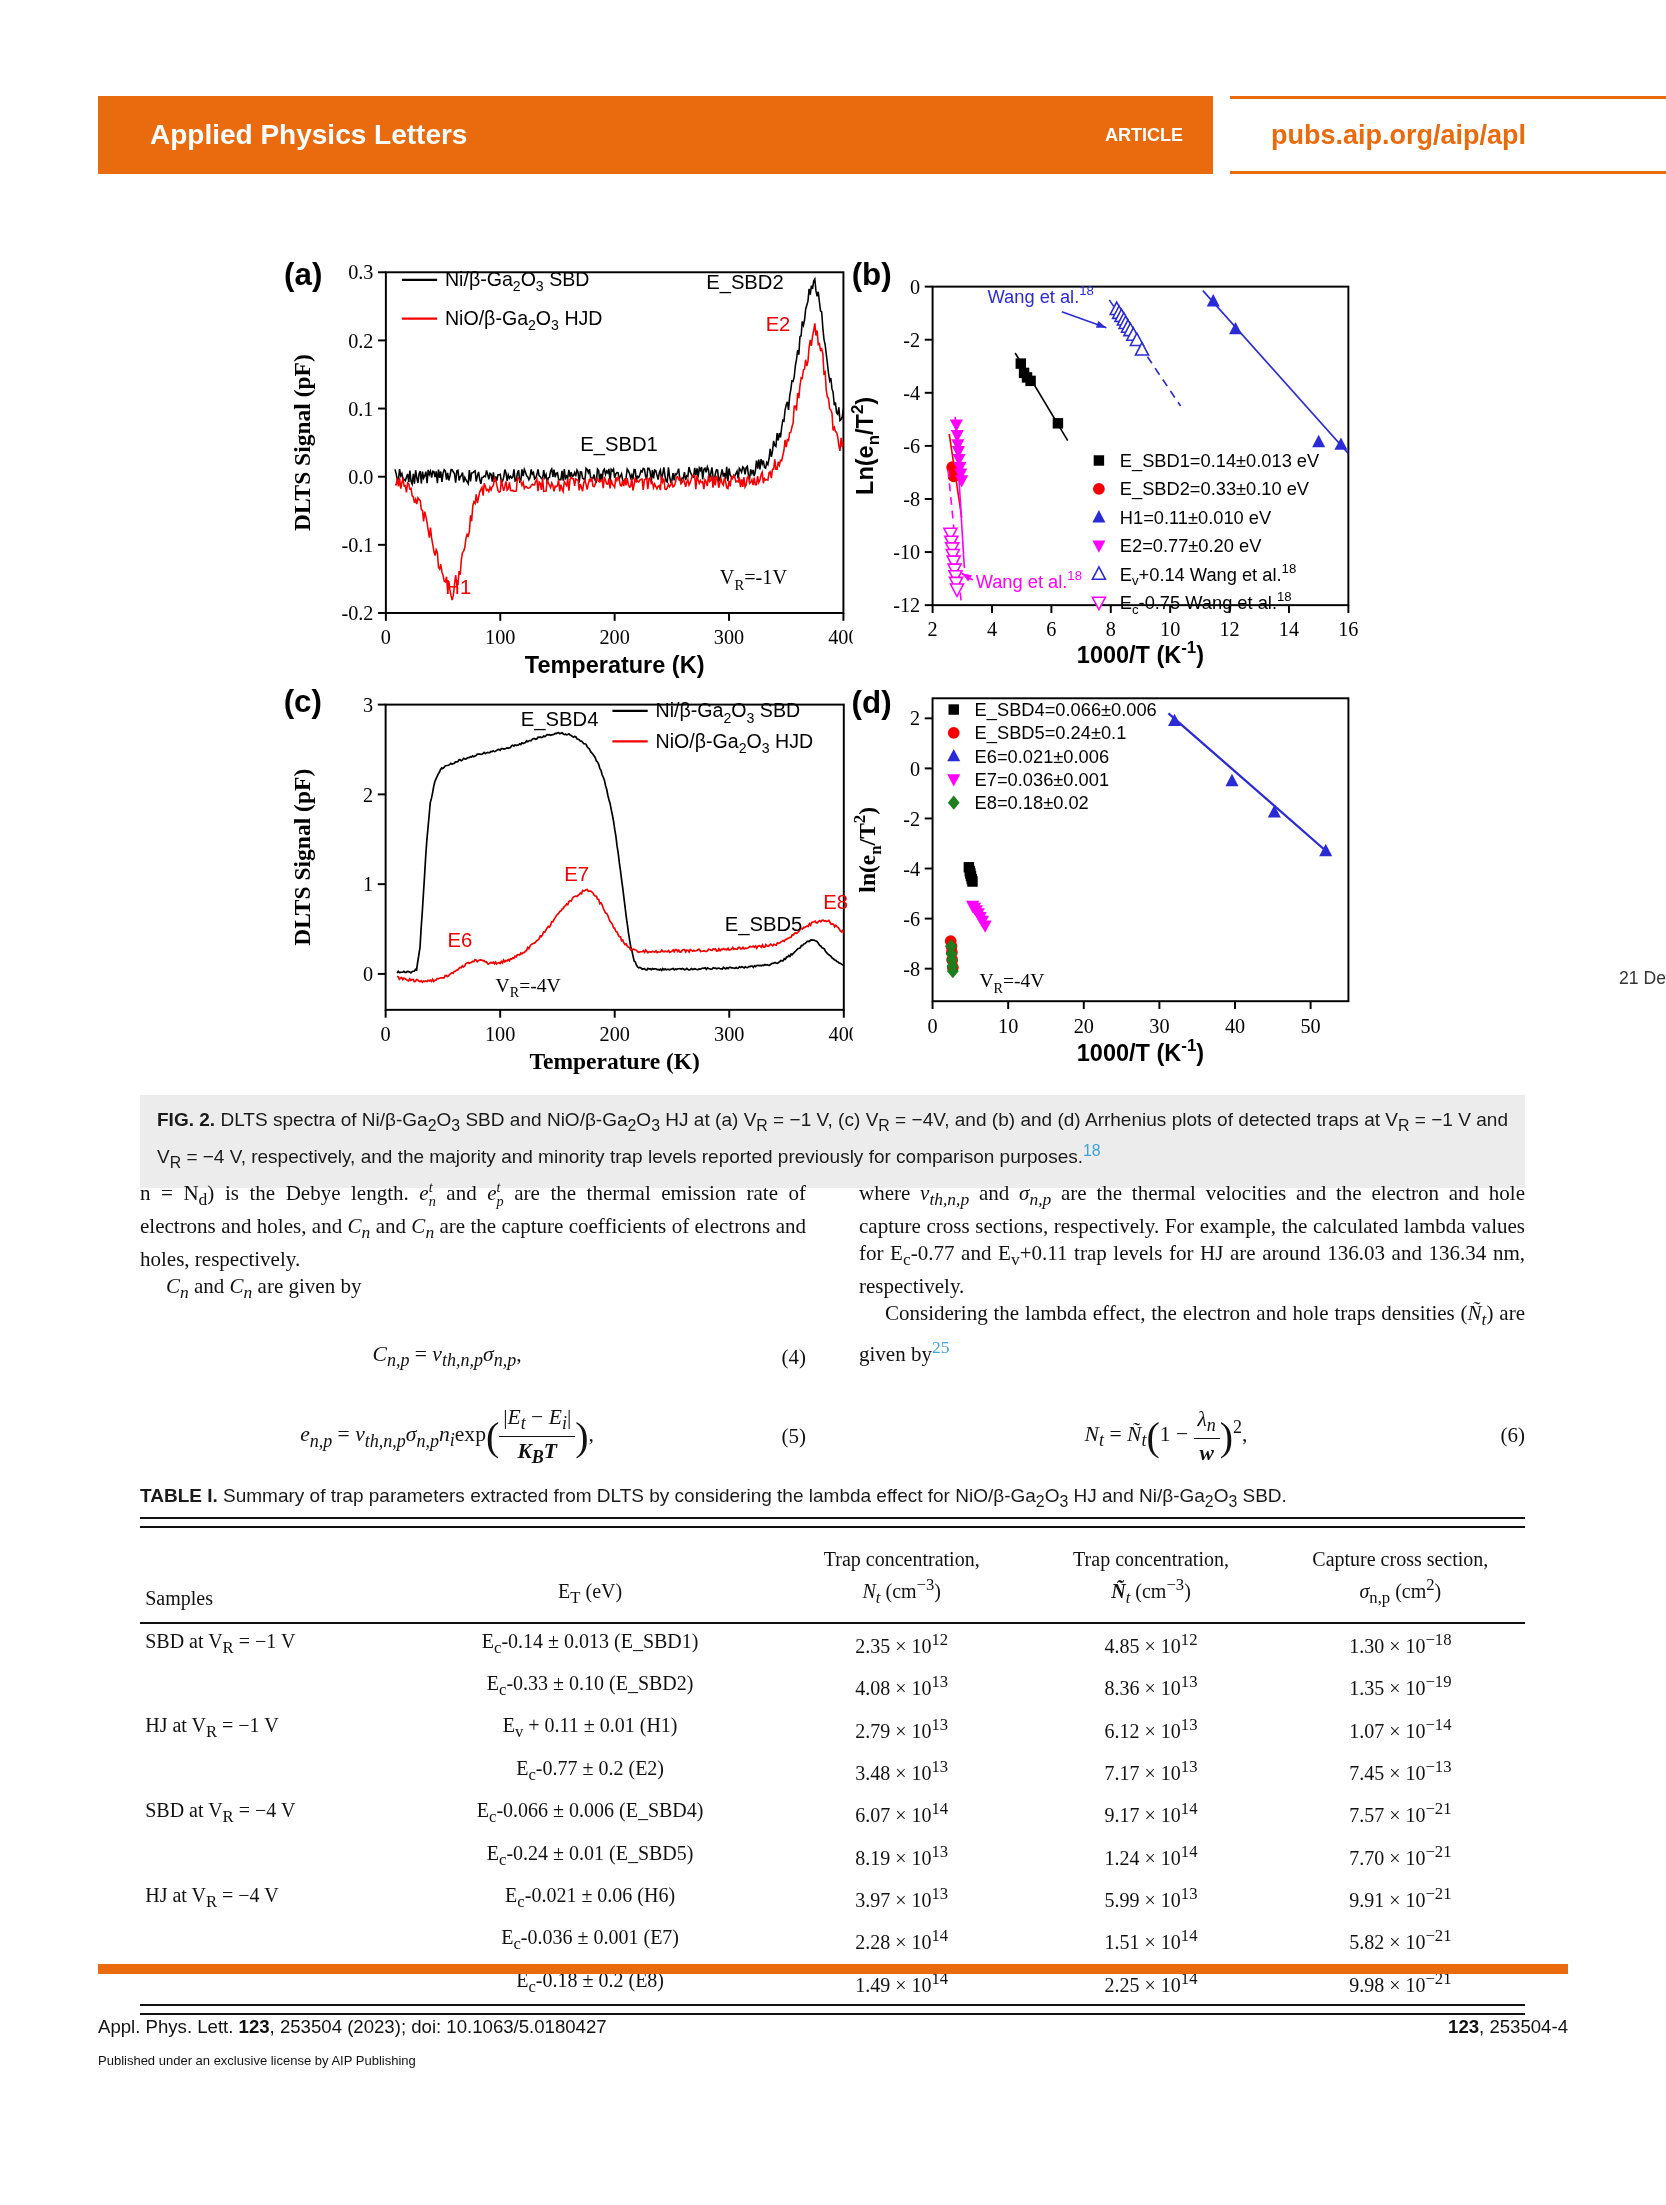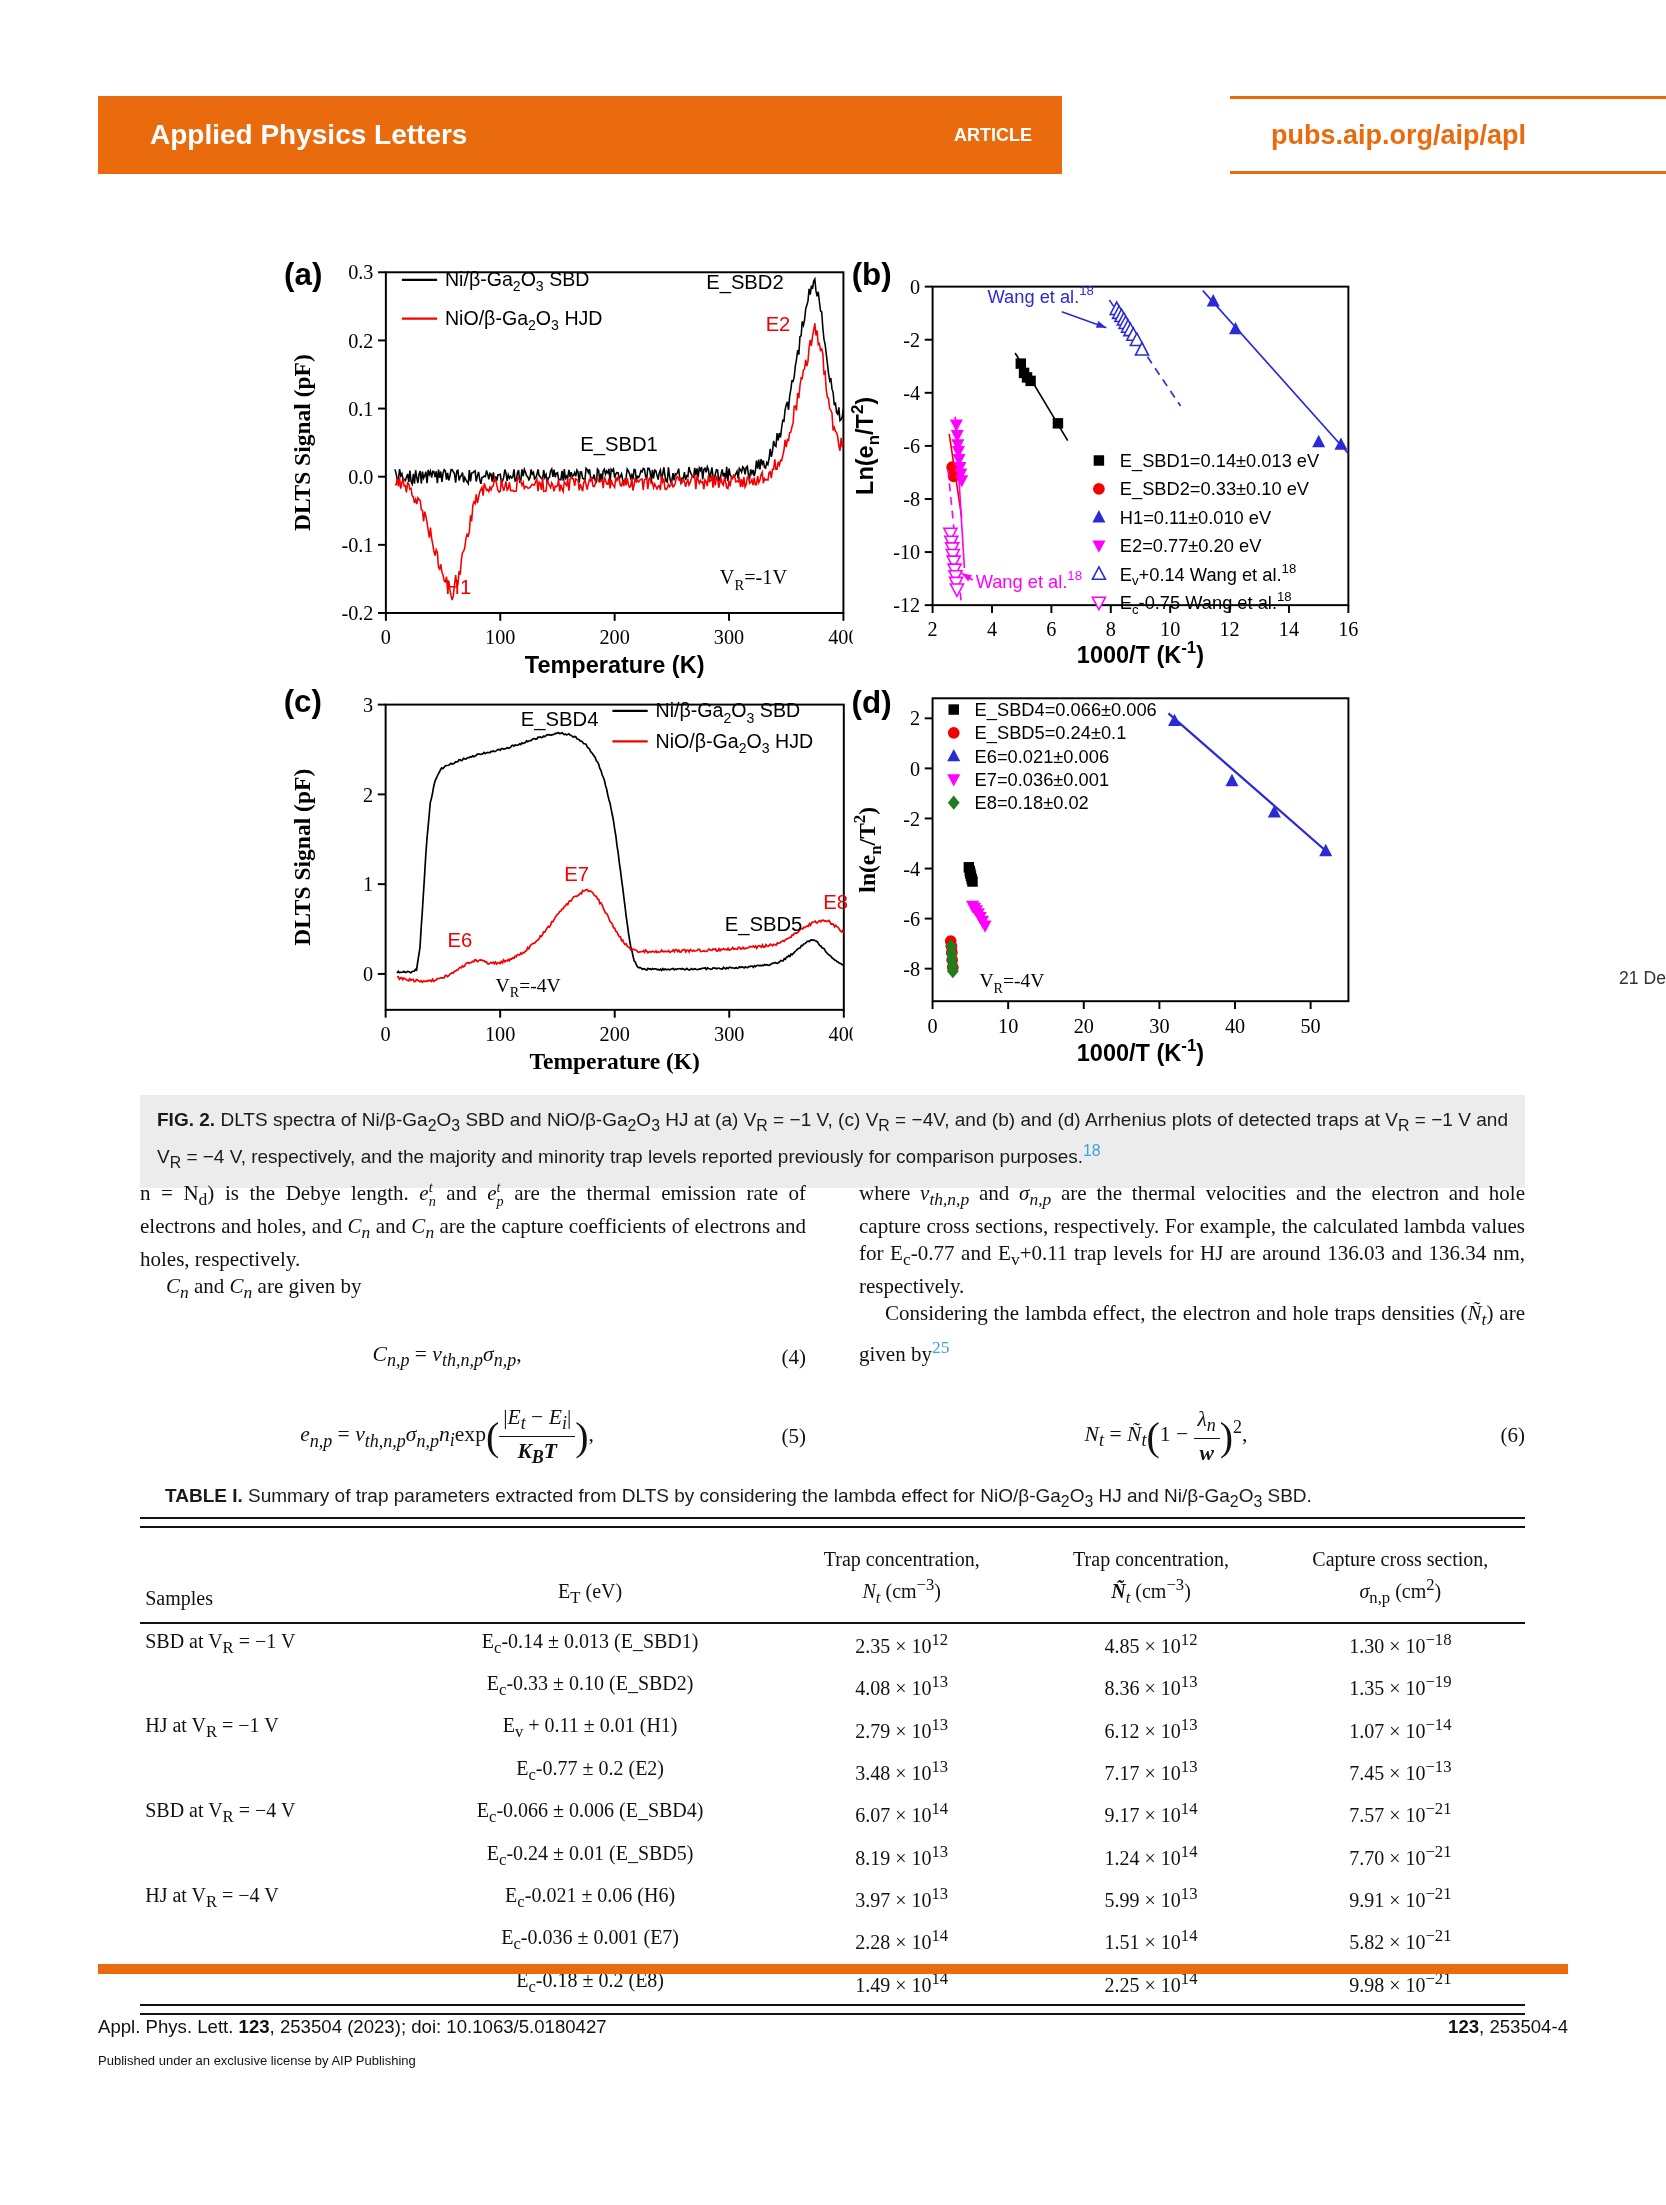--- a/index.html
+++ b/index.html
@@ -41,21 +41,21 @@
   
   .orule{background:#EA6A0E;}
   .foot{font-family:"Liberation Sans",sans-serif;font-size:18.6px;display:flex;justify-content:space-between;}
   .lic{font-family:Liberation Sans, sans-serif;font-size:13px;}
   .vdate{font-family:"Liberation Sans",sans-serif;font-size:17.6px;color:#333;transform:rotate(90deg);transform-origin:0 0;white-space:nowrap;}
   .chart{position:absolute;}
 </style>
 </head>
 <body>
 
-<div class="abs hdrbar" style="left:98px;top:96px;width:964px;height:78px;">
+<div class="abs hdrbar" style="left:98px;top:96px;width:1115px;height:78px;">
   <span class="jt">Applied Physics Letters</span>
   <span class="art">ARTICLE</span>
 </div>
 <div class="abs sitebox" style="left:1230px;top:96px;width:448px;height:78px;">
   <span class="url">pubs.aip.org/aip/apl</span>
 </div>
 
 <div class="chart" style="left:281px;top:254px;width:572px;height:436px;"><svg width="572" height="436" viewBox="0 0 875 668">
       <defs>
         <clipPath id="cpa">
@@ -370,21 +370,21 @@
 </div>
 <div class="abs col" style="left:859px;top:1180px;width:666px;">
   <p>where <i>v<sub>th,n,p</sub></i> and <i>σ<sub>n,p</sub></i> are the thermal velocities and the electron and hole capture cross sections, respectively. For example, the calculated lambda values for E<sub>c</sub>-0.77 and E<sub>v</sub>+0.11 trap levels for HJ are around 136.03 and 136.34&nbsp;nm, respectively.</p>
   <p class="ind">Considering the lambda effect, the electron and hole traps densities (<i>Ñ<sub>t</sub></i>) are given by<sup class="ref">25</sup></p>
   <div class="eqrow" style="margin-top:39px;">
     <span class="eq"><i>N<sub>t</sub></i> = <i>Ñ<sub>t</sub></i><span class="bigp">(</span>1 − <span class="frac"><span class="num"><i>λ<sub>n</sub></i></span><span class="den"><i>w</i></span></span><span class="bigp">)</span><sup>2</sup>,</span>
     <span class="eqn">(6)</span>
   </div>
 </div>
 
-<div class="abs tblcap" style="left:140px;top:1485px;width:1385px;margin-left:25px;"><b>TABLE I.</b> Summary of trap parameters extracted from DLTS by considering the lambda effect for NiO/β-Ga<sub>2</sub>O<sub>3</sub> HJ and Ni/β-Ga<sub>2</sub>O<sub>3</sub> SBD.</div>
+<div class="abs tblcap" style="left:140px;top:1485px;width:1385px;"><b>TABLE I.</b> Summary of trap parameters extracted from DLTS by considering the lambda effect for NiO/β-Ga<sub>2</sub>O<sub>3</sub> HJ and Ni/β-Ga<sub>2</sub>O<sub>3</sub> SBD.</div>
 <div class="abs" style="left:140px;top:1517px;width:1385px;">
   <div class="dbl"></div>
   <table class="traps" id="trap-table">
     <colgroup>
         <col style="width:19%">
         <col style="width:27%">
         <col style="width:18%">
         <col style="width:18%">
         <col style="width:18%">
       </colgroup>

